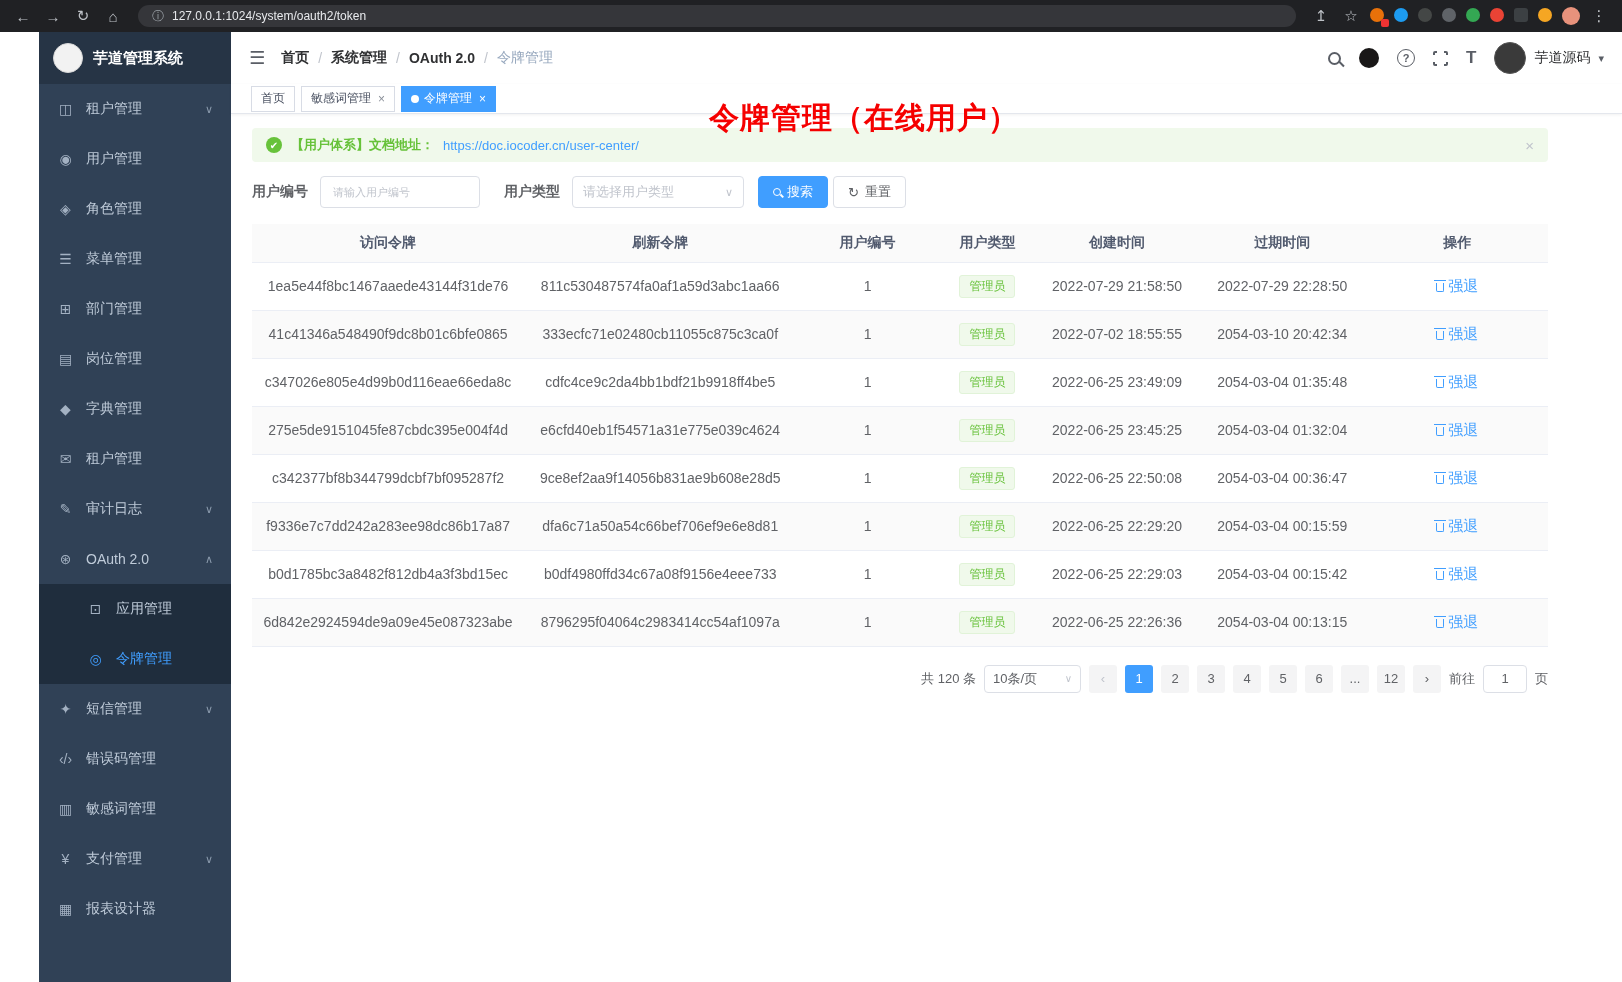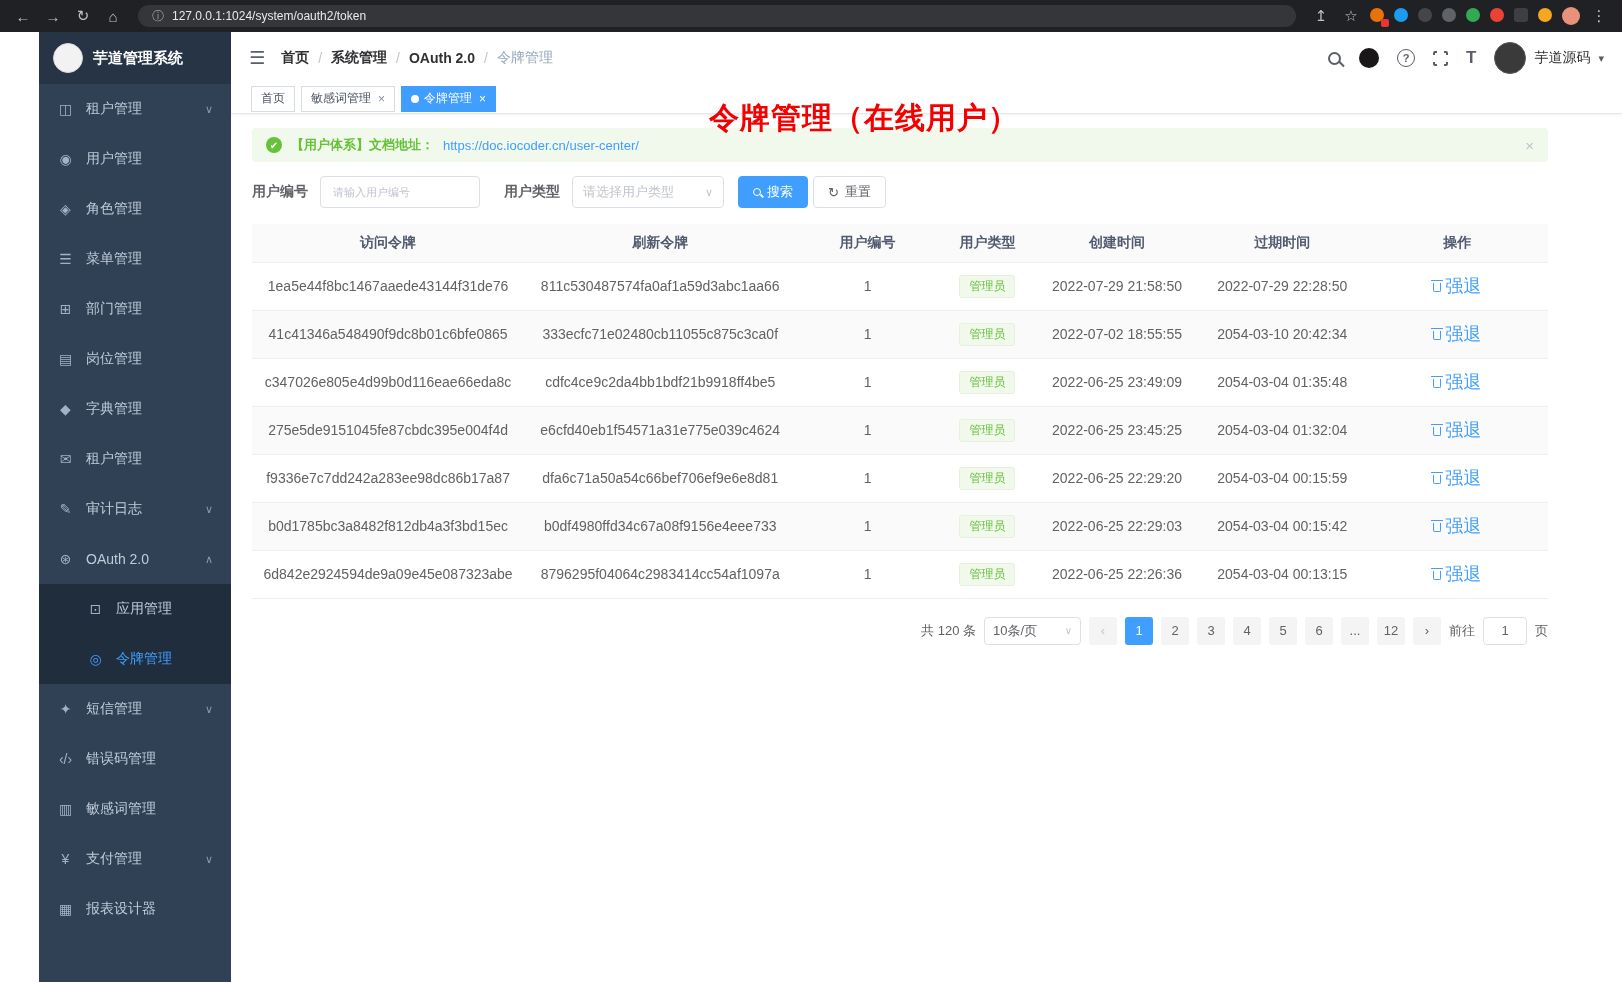--- a/index.html
+++ b/index.html
@@ -72,34 +72,34 @@
   .alert-check { width:16px; height:16px; border-radius:50%; background:#67c23a; color:#fff; font-size:10px; display:flex; align-items:center; justify-content:center; flex:0 0 auto; }
   .alert-text { color:#67c23a; font-size:13px; font-weight:700; }
   .alert-link { color:#409eff; font-size:13px; cursor:pointer; }
   .alert-close { position:absolute; right:14px; color:#c0c4cc; font-size:15px; cursor:pointer; }
 
   
   .filter-row { display:flex; align-items:center; margin-bottom:16px; font-size:14px; }
   .f-label { color:#606266; font-weight:700; margin-right:12px; }
   .f-input { width:160px; height:32px; border:1px solid #dcdfe6; border-radius:4px; padding:0 12px; font-size:11px; color:#606266; margin-right:24px; outline:none; font-family:inherit; }
   .f-input::placeholder { color:#c0c4cc; }
-  .f-select { width:152px; height:32px; border:1px solid #dcdfe6; border-radius:4px; padding:0 10px; display:flex; align-items:center; justify-content:space-between; color:#c0c4cc; font-size:13px; margin-right:14px; cursor:pointer; }
+  .f-select { width:172px; height:32px; border:1px solid #dcdfe6; border-radius:4px; padding:0 10px; display:flex; align-items:center; justify-content:space-between; color:#c0c4cc; font-size:13px; margin-right:14px; cursor:pointer; }
   .f-select .sel-caret { color:#c0c4cc; font-size:11px; }
   .btn { height:32px; border-radius:4px; border:1px solid #dcdfe6; background:#fff; color:#606266; font-size:13px; display:inline-flex; align-items:center; gap:6px; padding:0 14px; cursor:pointer; font-family:inherit; }
   .btn.primary { background:#409eff; border-color:#409eff; color:#fff; margin-right:5px; }
   .i-mag { display:inline-block; width:8px; height:8px; border:1.5px solid currentColor; border-radius:50%; position:relative; }
   .i-mag::after { content:""; position:absolute; width:4px; height:1.5px; background:currentColor; transform:rotate(45deg); right:-4px; bottom:-1px; }
 
   
   table { width:100%; border-collapse:collapse; table-layout:fixed; font-size:14px; }
   thead th { background:#fafafa; color:#515a6e; font-weight:700; height:38px; border-bottom:1px solid #ebeef5; text-align:center; }
   tbody td { height:48px; border-bottom:1px solid #ebeef5; color:#606266; text-align:center; white-space:nowrap; overflow:hidden; text-overflow:ellipsis; padding:0 4px; }
   tbody tr:nth-child(even) td { background:#fafafa; }
   .tag { display:inline-block; padding:2px 9px; font-size:12px; color:#67c23a; background:#f0f9eb; border:1px solid #e1f3d8; border-radius:3px; }
-  .action-link { color:#409eff; font-size:18px; display:inline-flex; align-items:center; gap:4px; cursor:pointer; }
+  .action-link { color:#409eff; font-size:15px; display:inline-flex; align-items:center; gap:4px; cursor:pointer; }
   .i-trash { position:relative; display:inline-block; width:8px; height:9px; border:1px solid currentColor; border-top:none; border-radius:0 0 2px 2px; margin-top:2px; }
   .i-trash::before { content:""; position:absolute; top:-3px; left:-3px; right:-3px; height:1.5px; background:currentColor; }
 
   
   .pager { display:flex; align-items:center; justify-content:flex-end; gap:8px; margin-top:18px; font-size:13px; color:#606266; }
   .size-select { width:97px; height:28px; border:1px solid #dcdfe6; border-radius:4px; display:flex; align-items:center; justify-content:space-between; padding:0 8px; cursor:pointer; }
   .size-select .sel-caret { color:#c0c4cc; font-size:10px; }
   .page-btn { min-width:28px; height:28px; background:#f4f4f5; border:none; border-radius:3px; color:#606266; font-size:13px; cursor:pointer; font-family:inherit; }
   .page-btn.active { background:#409eff; color:#fff; }
   .page-btn.nav-prev { color:#c0c4cc; }
@@ -372,20 +372,32 @@
               <td>1</td>
               <td><span class="tag">管理员</span></td>
               <td>2022-06-25 23:45:25</td>
               <td>2054-03-04 01:32:04</td>
               <td><span class="action-link">
                   <i class="i-trash"></i>
                   <span>强退</span>
                 </span></td>
             </tr>
             <tr>
+              <td>c342377bf8b344799dcbf7bf095287f2</td>
+              <td>9ce8ef2aa9f14056b831ae9b608e28d5</td>
+              <td>1</td>
+              <td><span class="tag">管理员</span></td>
+              <td>2022-06-25 22:50:08</td>
+              <td>2054-03-04 00:36:47</td>
+              <td><span class="action-link">
+                  <i class="i-trash"></i>
+                  <span>强退</span>
+                </span></td>
+            </tr>
+            <tr>
               <td>f9336e7c7dd242a283ee98dc86b17a87</td>
               <td>dfa6c71a50a54c66bef706ef9e6e8d81</td>
               <td>1</td>
               <td><span class="tag">管理员</span></td>
               <td>2022-06-25 22:29:20</td>
               <td>2054-03-04 00:15:59</td>
               <td><span class="action-link">
                   <i class="i-trash"></i>
                   <span>强退</span>
                 </span></td>

